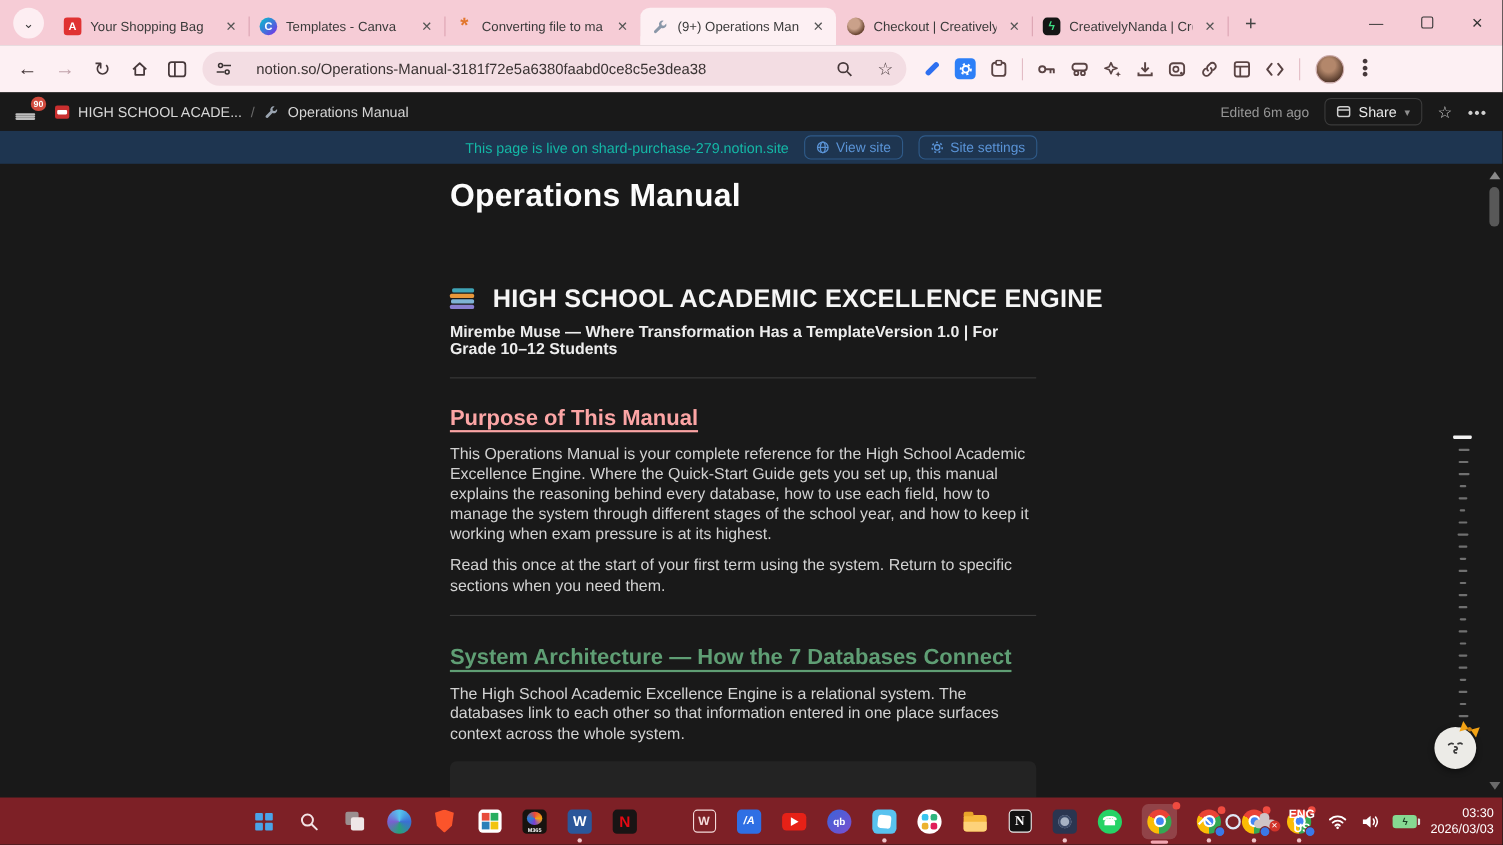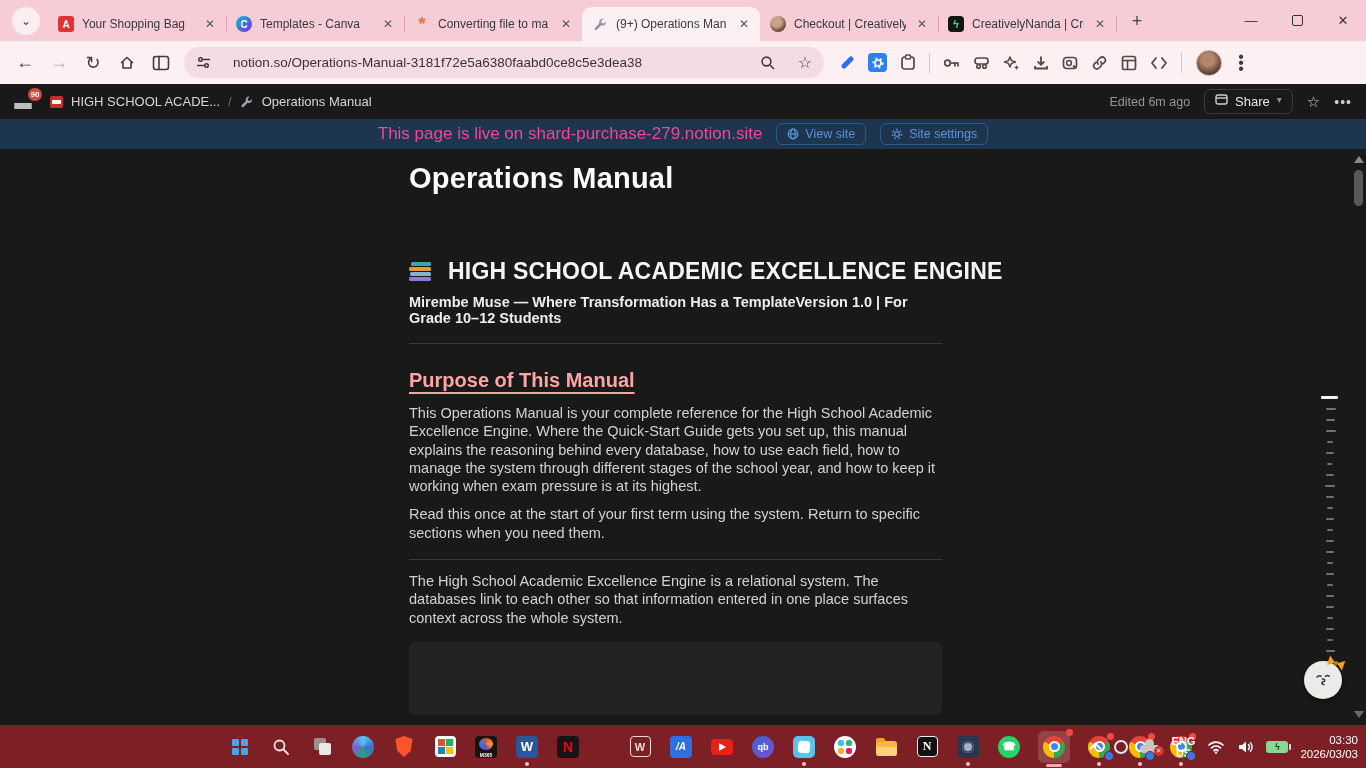--- a/index.html
+++ b/index.html
@@ -52,29 +52,29 @@
   .nheader { height:35px; background:#191919; display:flex; align-items:center; padding:0 14px; color:#d6d6d6; font-size:13px; gap:8px; }
   .hamb { position:relative; width:18px; height:14px; display:flex; flex-direction:column; justify-content:flex-end; }
   .hamb i { height:2px; background:#bdbdbd; border-radius:1px; display:block; }
   .badge { position:absolute; top:-7px; right:-10px; background:#d14a3d; color:#fff; font-size:8px; font-weight:bold;
     min-width:14px; height:13px; border-radius:7px; display:flex; align-items:center; justify-content:center; padding:0 2px; }
   .bookicon { width:13px; height:12px; background:#c92f2f; border-radius:2px; position:relative; }
   .bookicon::after { content:""; position:absolute; left:2px; right:2px; top:4px; height:4px; background:#fff; border-radius:1px; }
   .crumbsep { color:#6a6a6a; }
   .nh-right { margin-left:auto; display:flex; align-items:center; gap:14px; }
   .edited { color:#979797; font-size:12.5px; }
-  .sharebtn { display:flex; gap:7px; border:1px solid #3b3b3b; border-radius:6px; padding:4px 10px;
+  .sharebtn { display:flex; align-items:center; gap:7px; border:1px solid #3b3b3b; border-radius:6px; padding:4px 10px;
     color:#e8e8e8; font-size:13px; }
   .shchev { color:#8f8f8f; font-size:10px; }
   .nstar { color:#cfcfcf; font-size:15px; }
   .ndots { color:#cfcfcf; font-size:14px; letter-spacing:1px; }
 
   
   .banner { height:30px; background:#1e3550; display:flex; align-items:center; justify-content:center; gap:14px; }
-  .banner .msg { color:#ec4899; font-size:17px; }
+  .banner .msg { color:#14b8a6; font-size:13px; }
   .bbtn { display:flex; align-items:center; gap:6px; border:1px solid #2f5a88; border-radius:6px; padding:3px 10px;
     color:#5a93d6; font-size:12.5px; }
 
   
   .content { position:relative; height:576px; background:#191919; overflow:hidden; }
   .pagecol { width:533px; margin-left:409px; }
   .ptitle { margin-top:13px; font-size:29px; font-weight:800; color:#fcfcfc; letter-spacing:.2px; }
   .h1row { margin-top:63px; display:flex; align-items:center; gap:15px; }
   .h1row .h1text { font-size:23px; font-weight:800; color:#f5f5f5; letter-spacing:.2px; white-space:nowrap; }
   .books { width:24px; height:22px; position:relative; flex:0 0 24px; }
@@ -411,20 +411,21 @@
         <span class="h1text">HIGH SCHOOL ACADEMIC EXCELLENCE ENGINE</span>
       </div>
       <div class="subb">Mirembe Muse — Where Transformation Has a TemplateVersion 1.0 | For Grade 10–12 Students</div>
       <div class="divider"></div>
 
       <div><span class="h2 orange">Purpose of This Manual</span></div>
       <div class="para">This Operations Manual is your complete reference for the High School Academic Excellence Engine. Where the Quick-Start Guide gets you set up, this manual explains the reasoning behind every database, how to use each field, how to manage the system through different stages of the school year, and how to keep it working when exam pressure is at its highest.</div>
       <div class="para">Read this once at the start of your first term using the system. Return to specific sections when you need them.</div>
       <div class="divider"></div>
 
+      <div><span class="h2 green">System Architecture — How the 7 Databases Connect</span></div>
       <div class="para">The High School Academic Excellence Engine is a relational system. The databases link to each other so that information entered in one place surfaces context across the whole system.</div>
       <div class="codeblock">
         
       </div>
     </div>
 
     <div class="tocrail">
         <div class="toc-mark active" style="width: 17px; margin-right: 0px;"></div>
         <div class="toc-mark" style="width: 10px; margin-right: 2px;"></div>
         <div class="toc-mark" style="width: 9px; margin-right: 3px;"></div>

